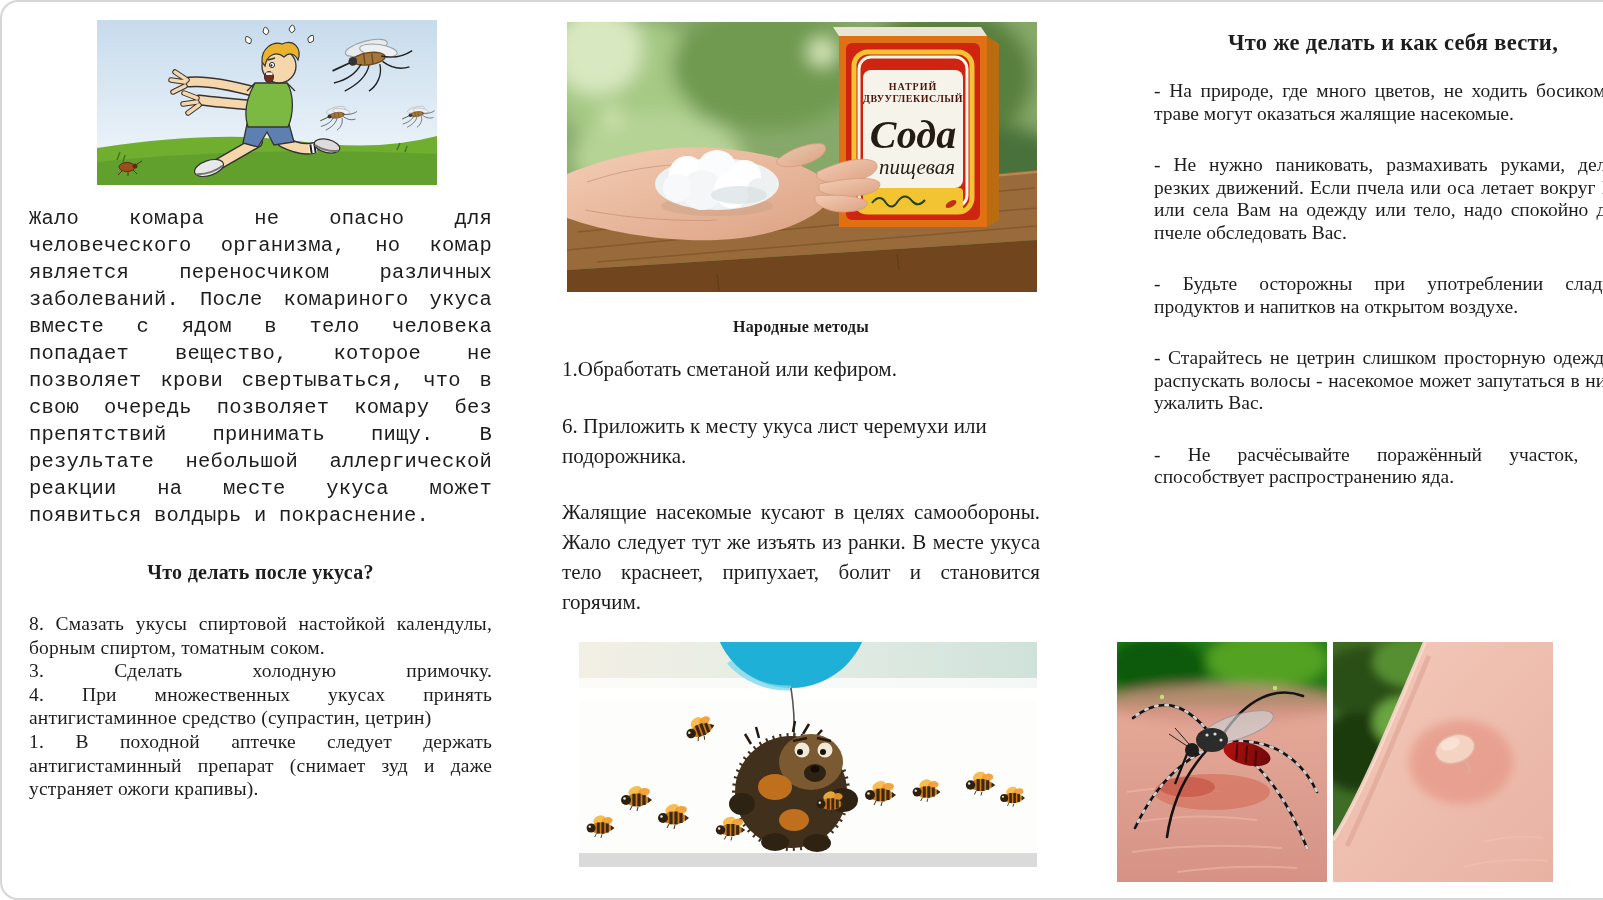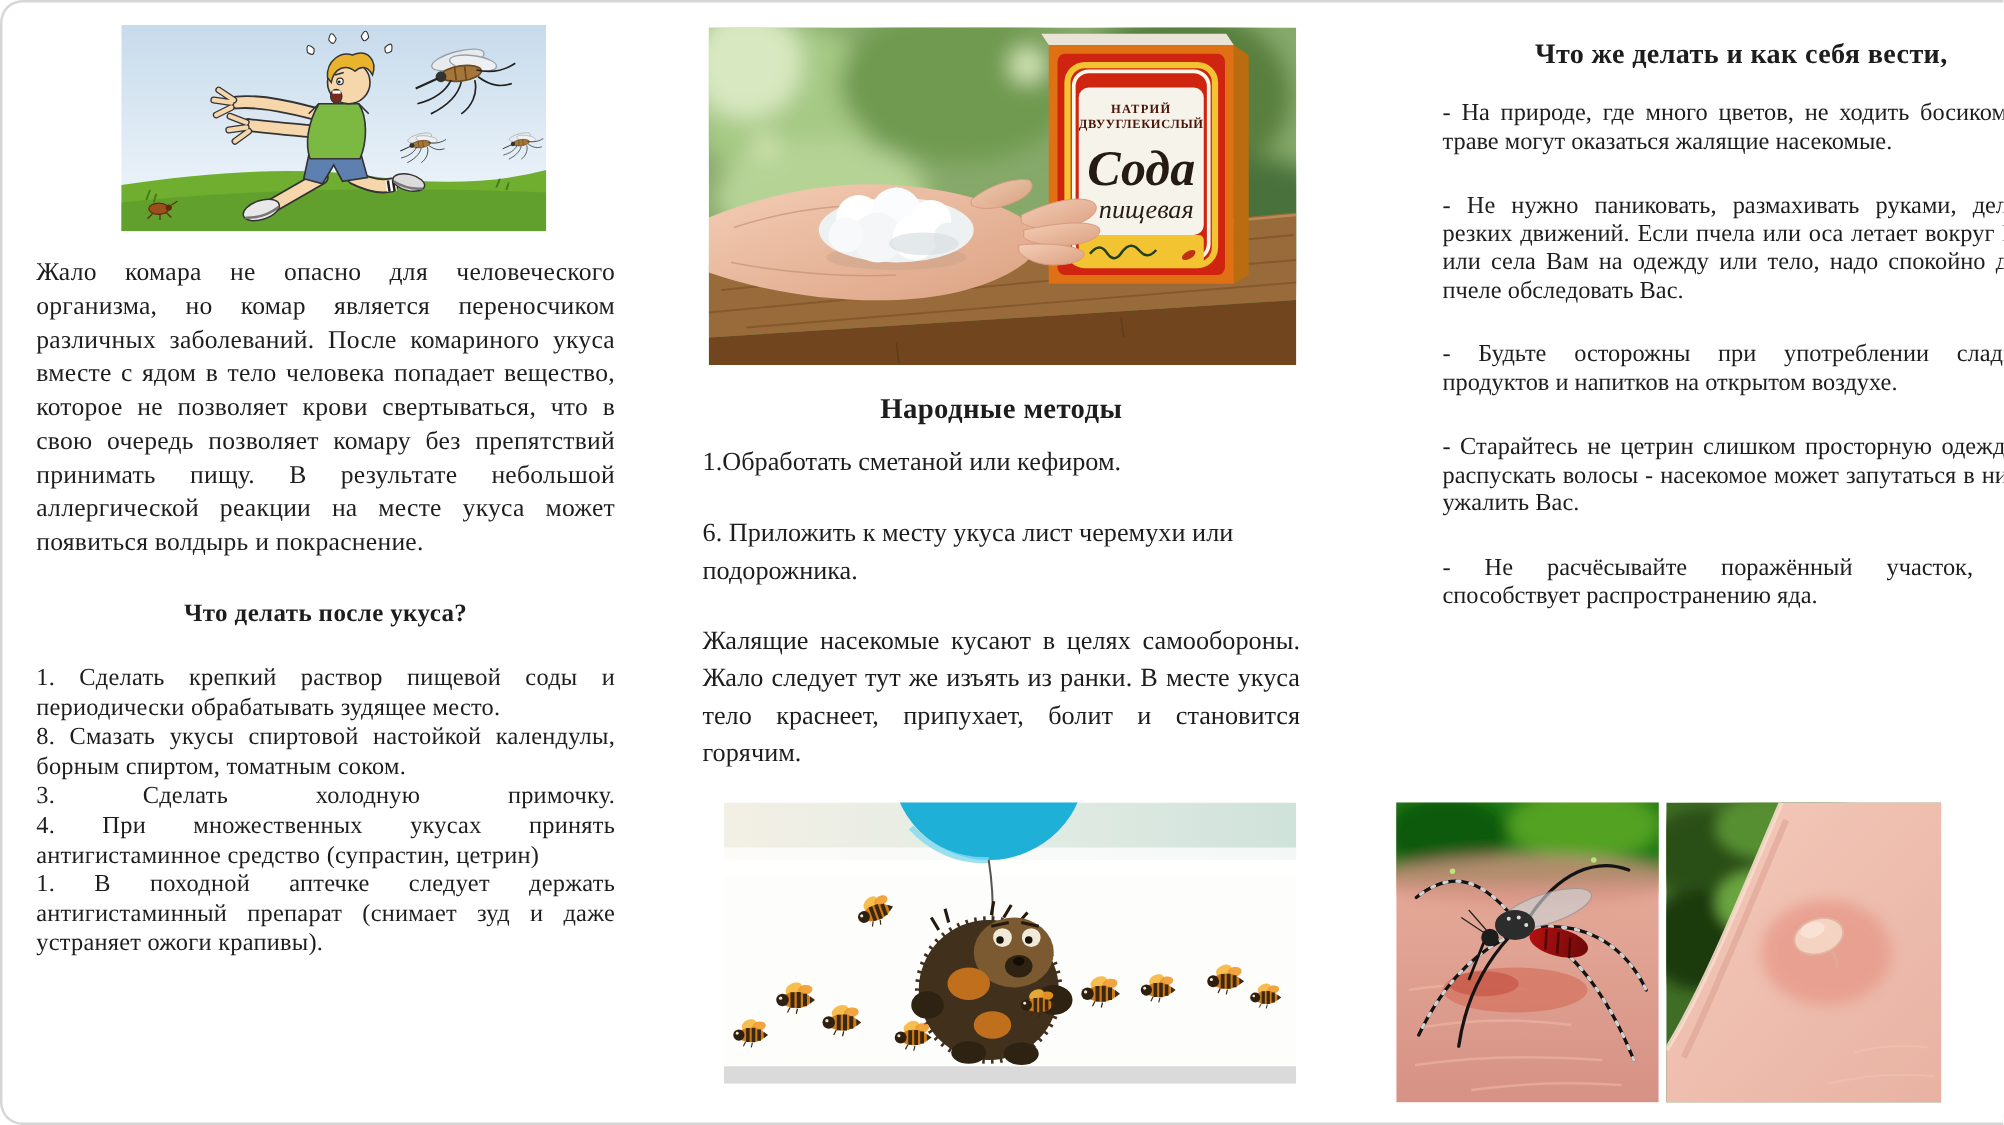--- a/index.html
+++ b/index.html
@@ -3,31 +3,31 @@
 <meta charset="utf-8">
 <style>
   html,body{margin:0;padding:0;background:#ffffff;}
   .page{
     position:relative;width:1603px;height:900px;background:#ffffff;
     font-family:"Liberation Serif","DejaVu Serif",serif;color:#1d1d1d;
     border:2px solid #d6d6d6;border-right:none;border-radius:18px 0 0 18px;
     box-sizing:border-box;overflow:hidden;
   }
   .img{position:absolute;display:block;}
-  .jt{text-align:justify;}
+  .jt{text-align:justify;font-family:Liberation Mono, monospace;}
   
   .left-text{position:absolute;left:27px;top:203px;width:463px;font-size:20.5px;line-height:27px;letter-spacing:.2px;}
   .left-text p{margin:0;}
   .left-text h2{font-size:20px;font-weight:bold;text-align:center;margin:30px 0 0 0;letter-spacing:.3px;}
   .steps{margin-top:26px;font-size:19.5px;line-height:23.6px;}
   .steps p{margin:0;text-align:justify;}
   .spread{text-align-last:justify;}
   
   .mid-text{position:absolute;left:560px;top:310px;width:478px;font-size:21px;line-height:30px;}
-  .mid-text h2{font-size:23px;font-weight:bold;text-align:center;margin:0 0 12px 0;letter-spacing:.3px;}
+  .mid-text h2{font-size:16px;font-weight:bold;text-align:center;margin:0 0 12px 0;letter-spacing:.3px;}
   .mid-text p{margin:0;}
   .mid-item2{margin-top:27px !important;}
   .mid-para{margin-top:26px !important;text-align:justify;}
   
   .right-text{position:absolute;left:1152px;top:26px;width:478px;font-size:19.5px;line-height:22.5px;}
   .right-text h2{font-size:22.5px;line-height:30px;font-weight:bold;text-align:center;margin:0 0 22px 0;letter-spacing:.3px;}
   .right-text h2 span{display:block;}
   .right-text p{margin:0 0 29px 0;text-align:justify;}
   svg text{font-family:"Liberation Serif","DejaVu Serif",serif;}
 </style>
@@ -128,21 +128,20 @@
         <use href="#c-mosq" transform="translate(272,36) scale(1.35)"></use>
         <use href="#c-mosq" transform="translate(240,94) scale(0.62)"></use>
         <use href="#c-mosq" transform="translate(320,93) scale(0.55)"></use>
       </g>
     </svg>
 
     <div class="left-text">
       <p class="jt">Жало комара не опасно для человеческого организма, но комар является переносчиком различных заболеваний. После комариного укуса вместе с ядом в тело человека попадает вещество, которое не позволяет крови свертываться, что в свою очередь позволяет комару без препятствий принимать пищу. В результате небольшой аллергической реакции на месте укуса может появиться волдырь и покраснение.</p>
       <h2>Что делать после укуса?</h2>
       <div class="steps">
-        <p>1. Сделать крепкий раствор пищевой соды и периодически обрабатывать зудящее место.</p>
         <p>8. Смазать укусы спиртовой настойкой календулы, борным спиртом, томатным соком.</p>
         <p class="spread">3. Сделать холодную примочку.</p>
         <p>4. При множественных укусах принять антигистаминное средство (супрастин, цетрин)</p>
         <p>1. В походной аптечке следует держать антигистаминный препарат (снимает зуд и даже устраняет ожоги крапивы).</p>
       </div>
     </div>
   </section>
 
   <section>
 

